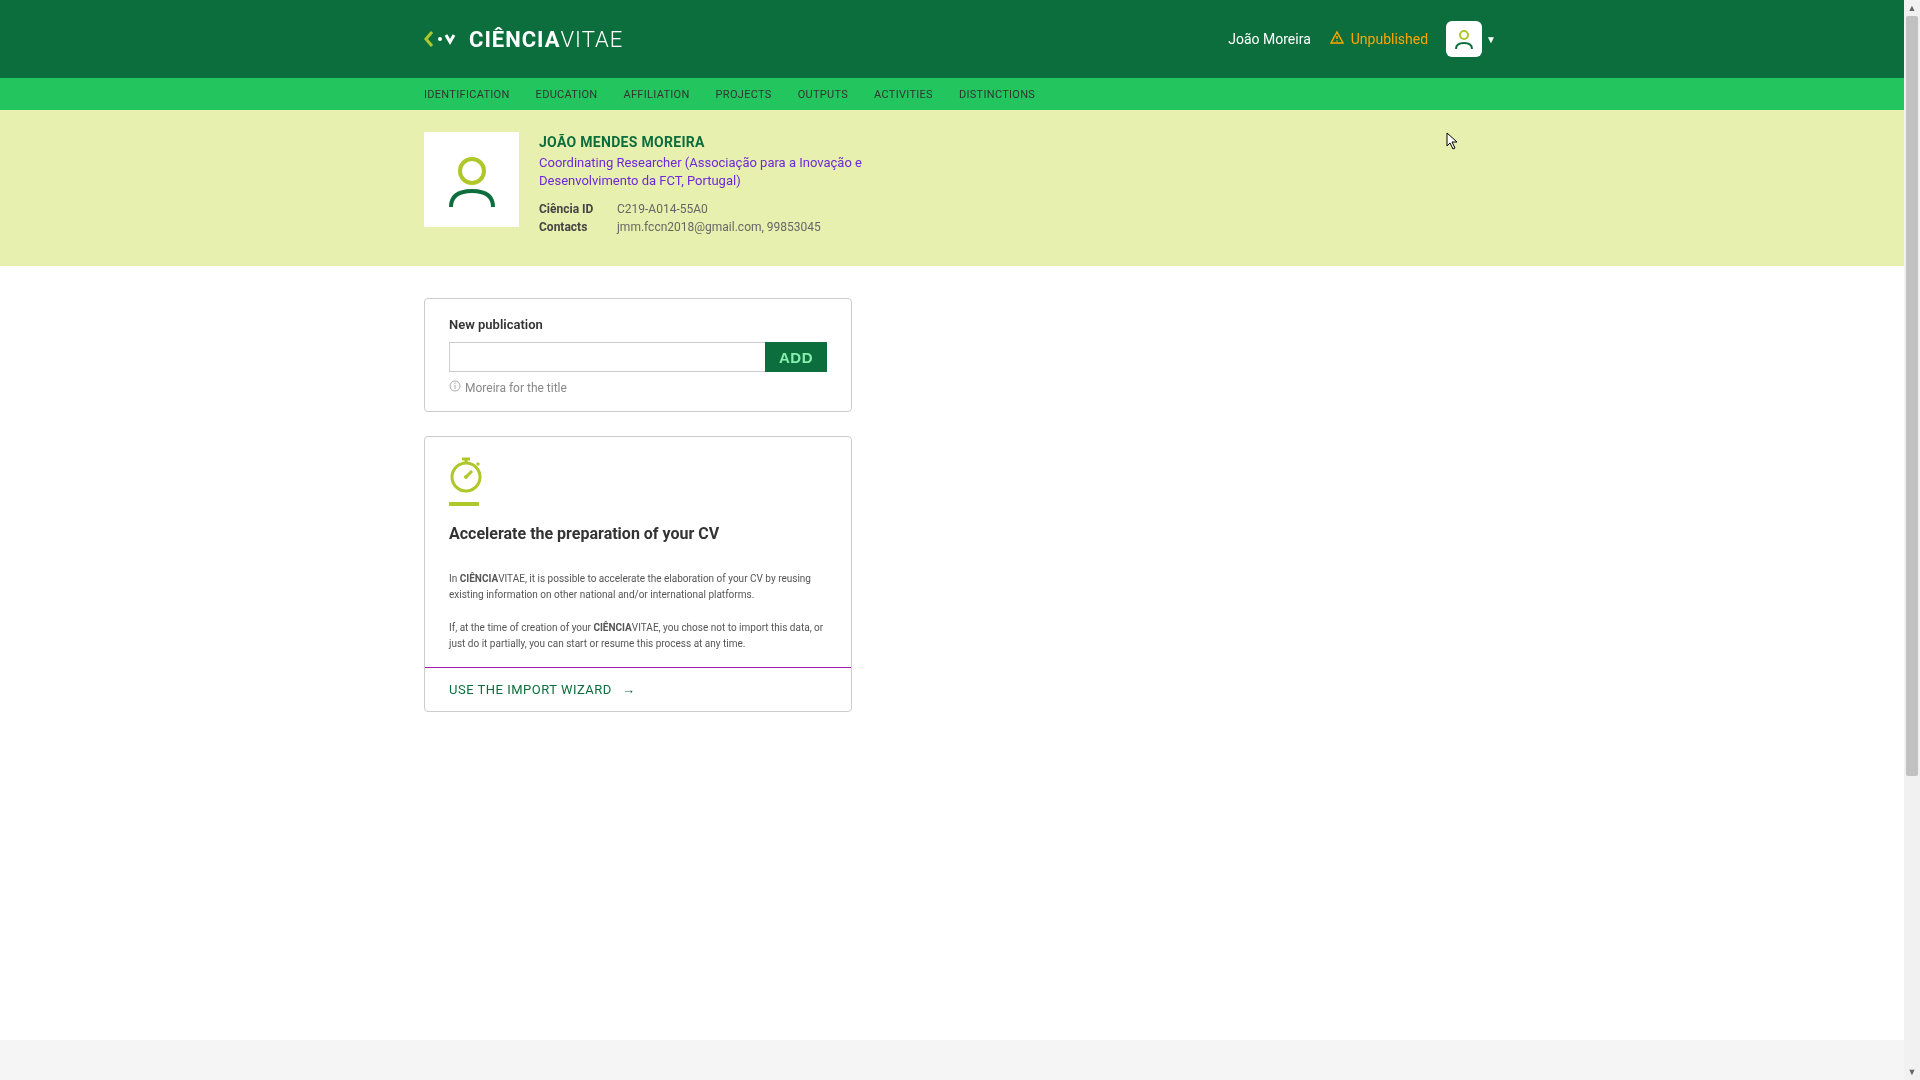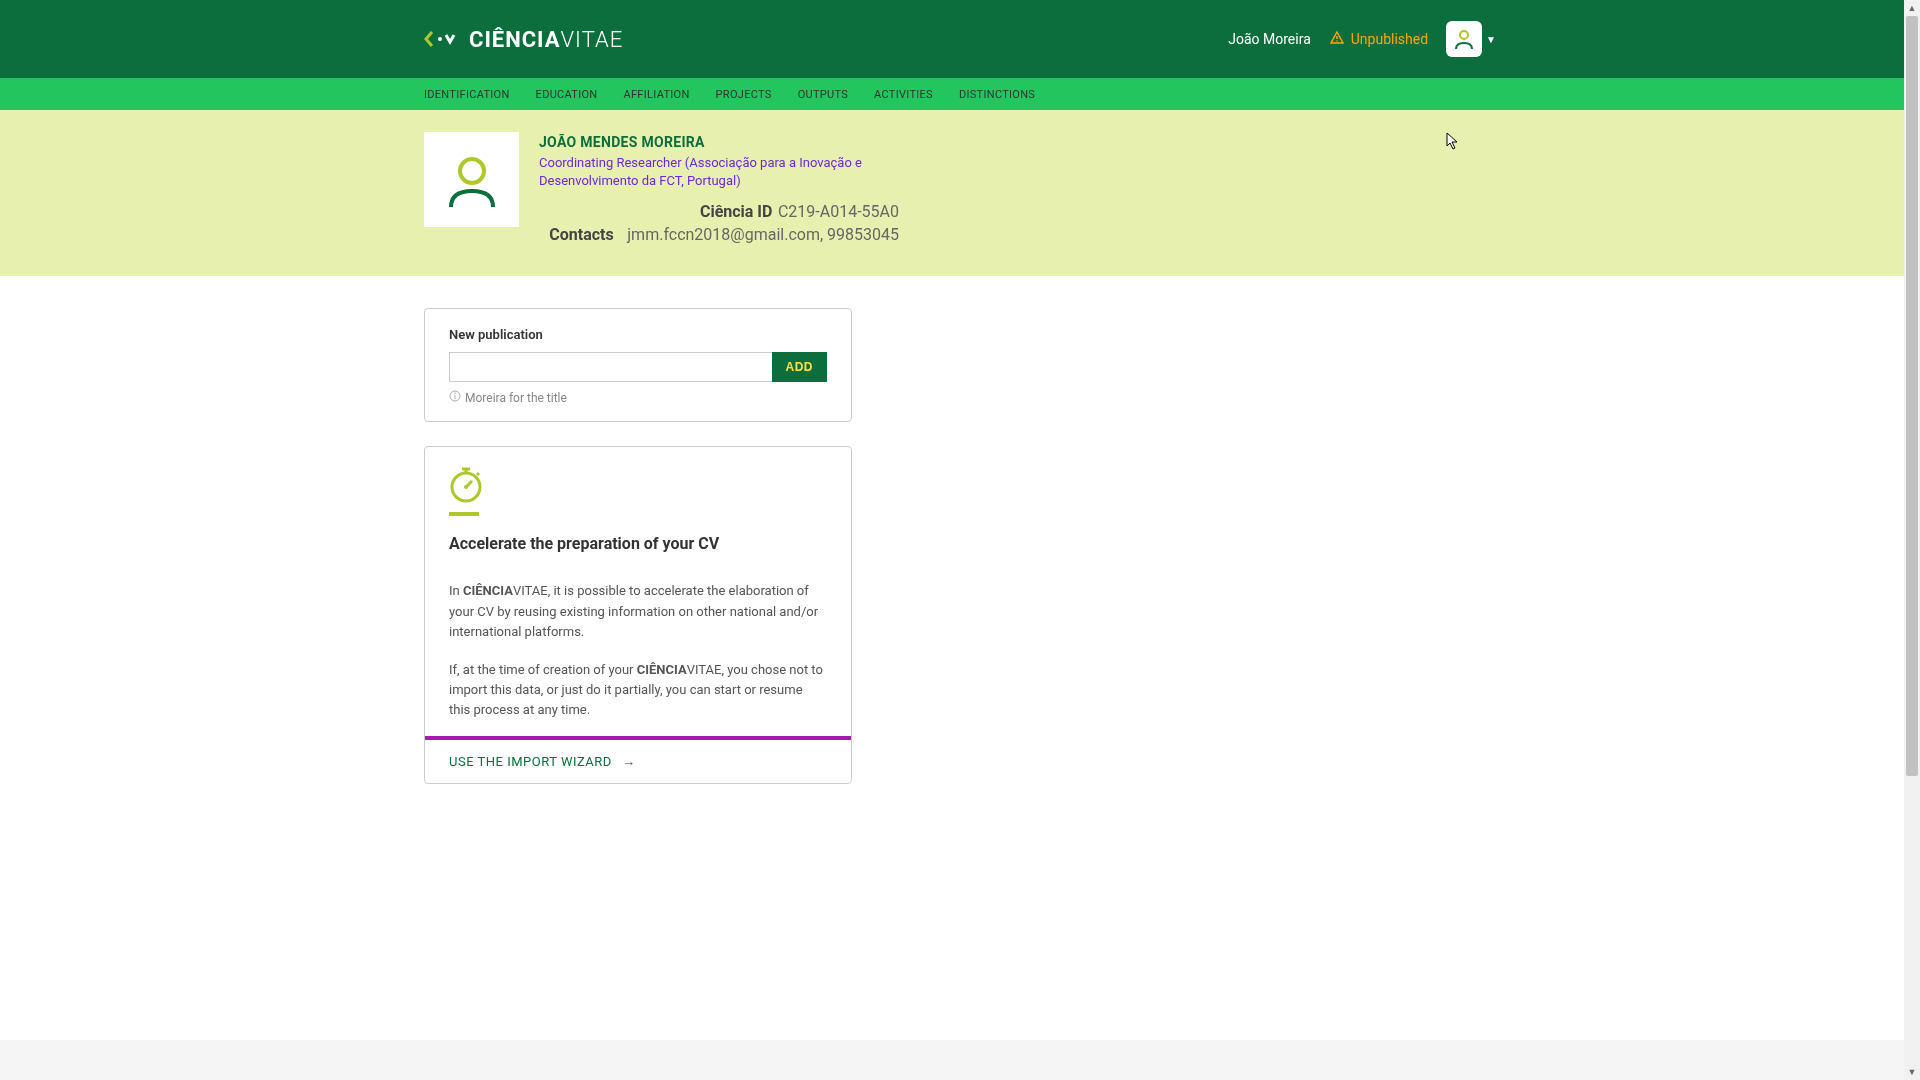--- a/index.html
+++ b/index.html
@@ -131,24 +131,23 @@
     }
     .profile-role {
       color: #6d28d9;
       font-size: 13px;
       line-height: 1.4;
       margin-bottom: 12px;
       max-width: 360px;
     }
     .profile-meta-row {
       display: flex;
-      font-size: 16px;
+      font-size: 12px;
       color: #555;
       margin-bottom: 4px;
-      justify-content: flex-end;
     }
     .profile-meta-label {
       font-weight: 700;
       color: #444;
       width: 78px;
     }
     .profile-meta-value { color: #666; }
     .cursor-icon {
       position: absolute;
       right: 40px;
@@ -188,25 +187,25 @@
     .new-pub-input {
       flex: 1;
       border: 1px solid #ccc;
       border-right: none;
       height: 30px;
       padding: 0 8px;
       font-size: 13px;
     }
     .new-pub-btn {
       background: #0c6e3c;
-      color: #fde047;
+      color: #86efac;
       border: none;
       height: 30px;
       padding: 0 14px;
-      font-size: 12px;
+      font-size: 15px;
       font-weight: 600;
       letter-spacing: 0.5px;
       cursor: pointer;
     }
     .search-hint {
       display: flex;
       align-items: center;
       gap: 4px;
       font-size: 12px;
       color: #888;
@@ -221,29 +220,29 @@
       background: #afc72b;
       margin-bottom: 18px;
     }
     .accel-title {
       font-size: 16px;
       font-weight: 700;
       color: #333;
       margin-bottom: 28px;
     }
     .accel-text {
-      font-size: 13px;
+      font-size: 10px;
       color: #555;
       line-height: 1.55;
       margin-bottom: 18px;
     }
     .accel-text:last-child { margin-bottom: 0; }
     .bold { font-weight: 700; }
     .card-footer {
-      border-top: 4px solid #a21caf;
+      border-top: 1px solid #a21caf;
       padding: 14px 24px;
       display: flex;
       align-items: center;
       gap: 10px;
       cursor: pointer;
     }
     .footer-link {
       color: #0c6e3c;
       font-size: 13px;
       letter-spacing: 0.5px;

